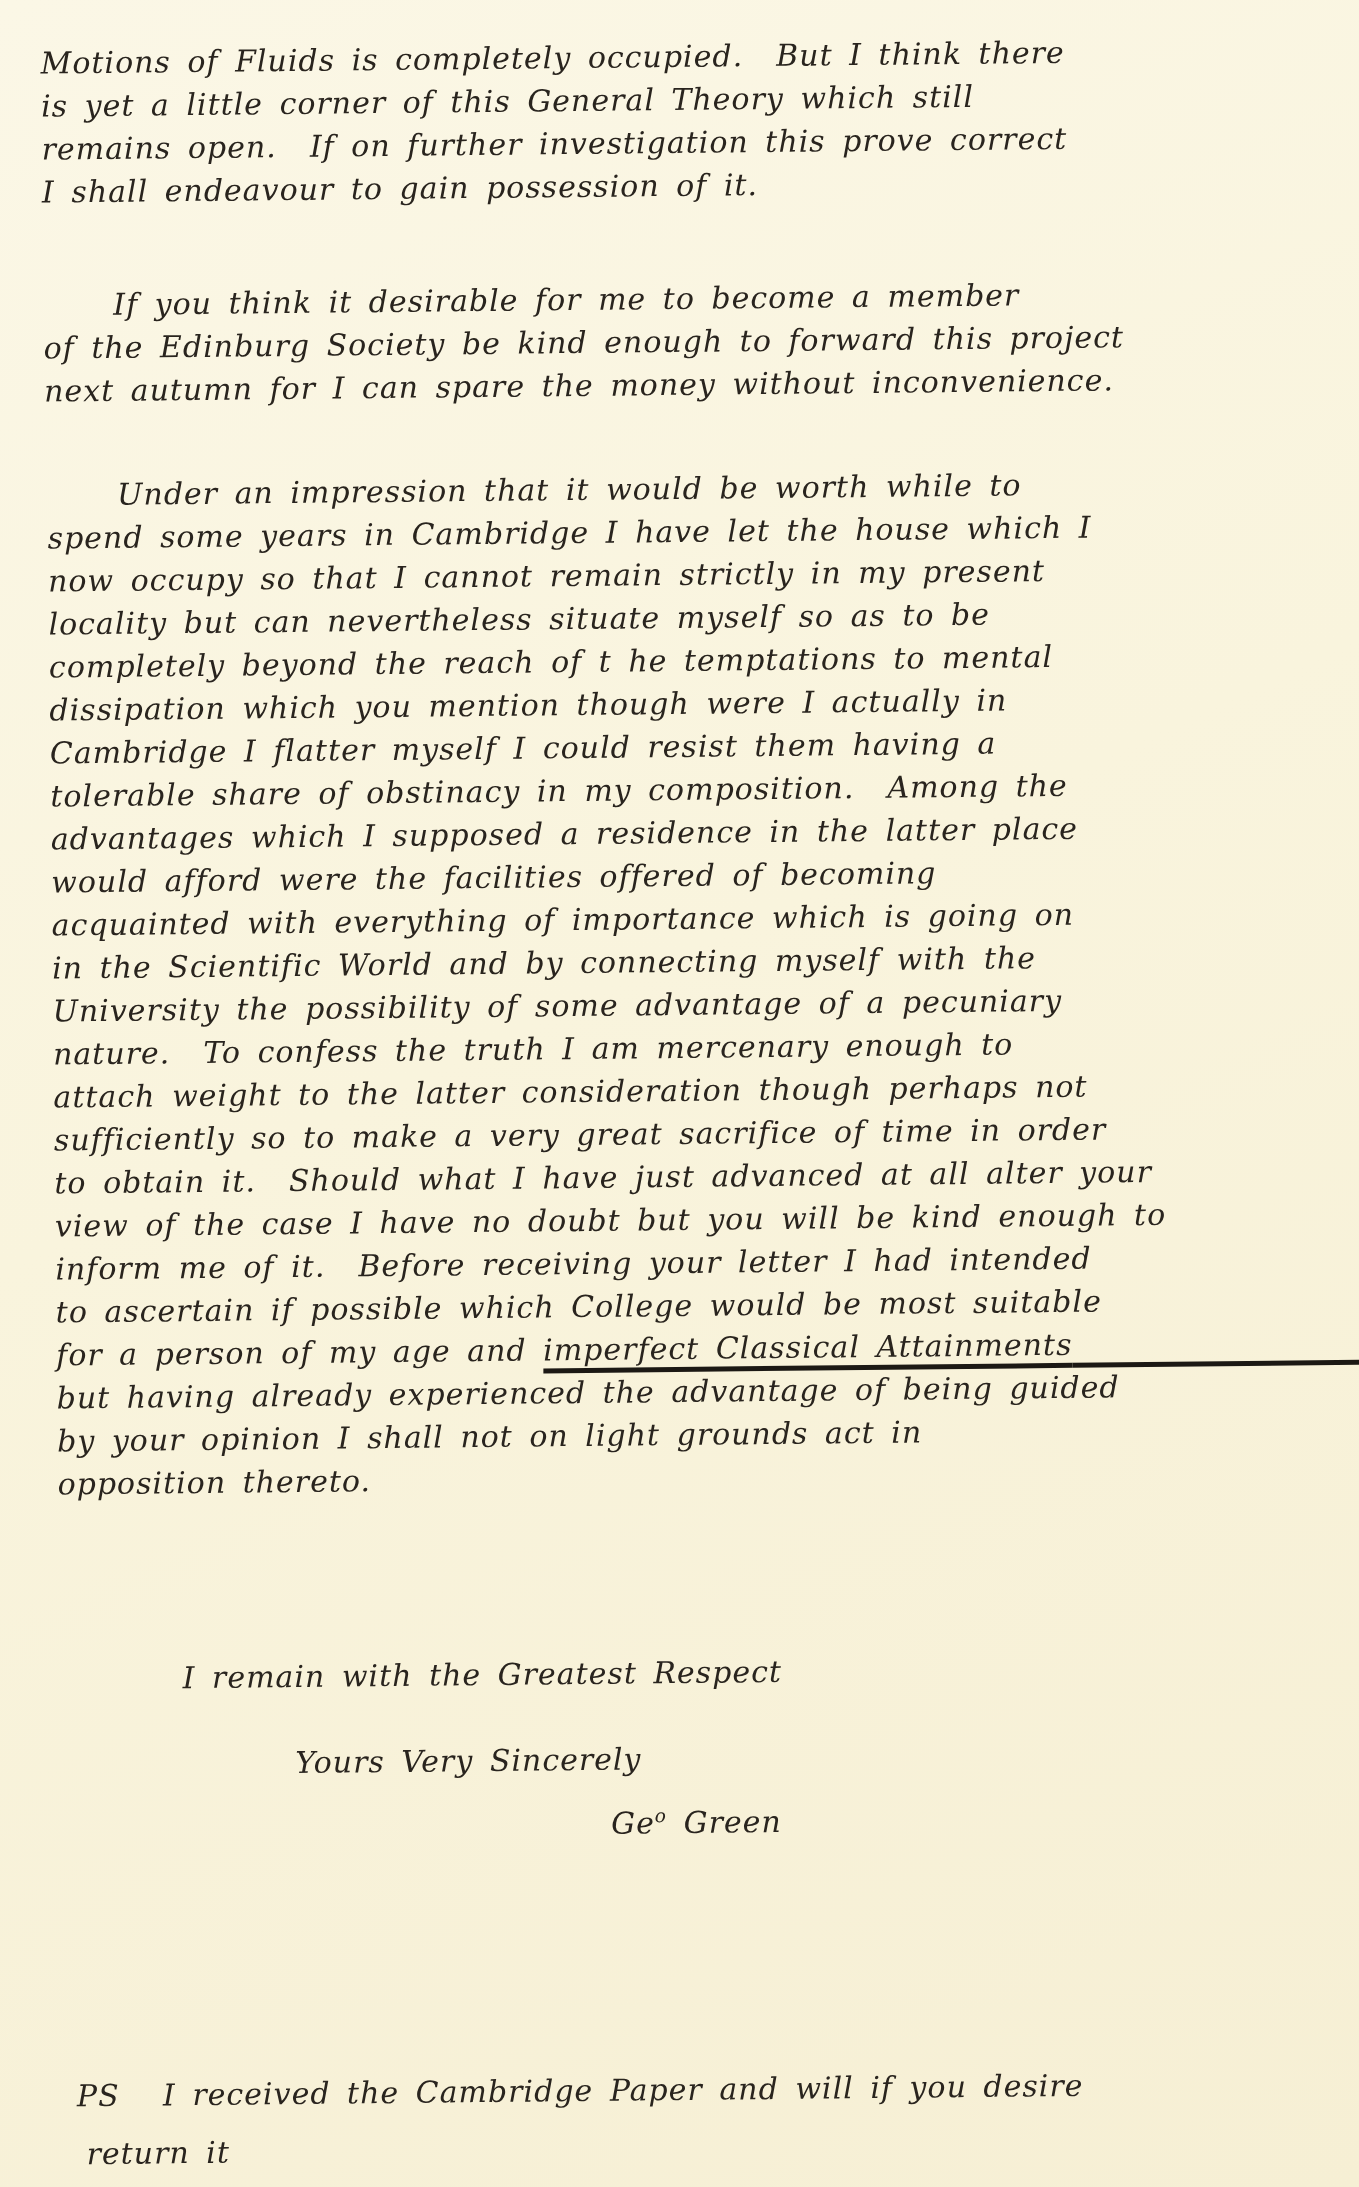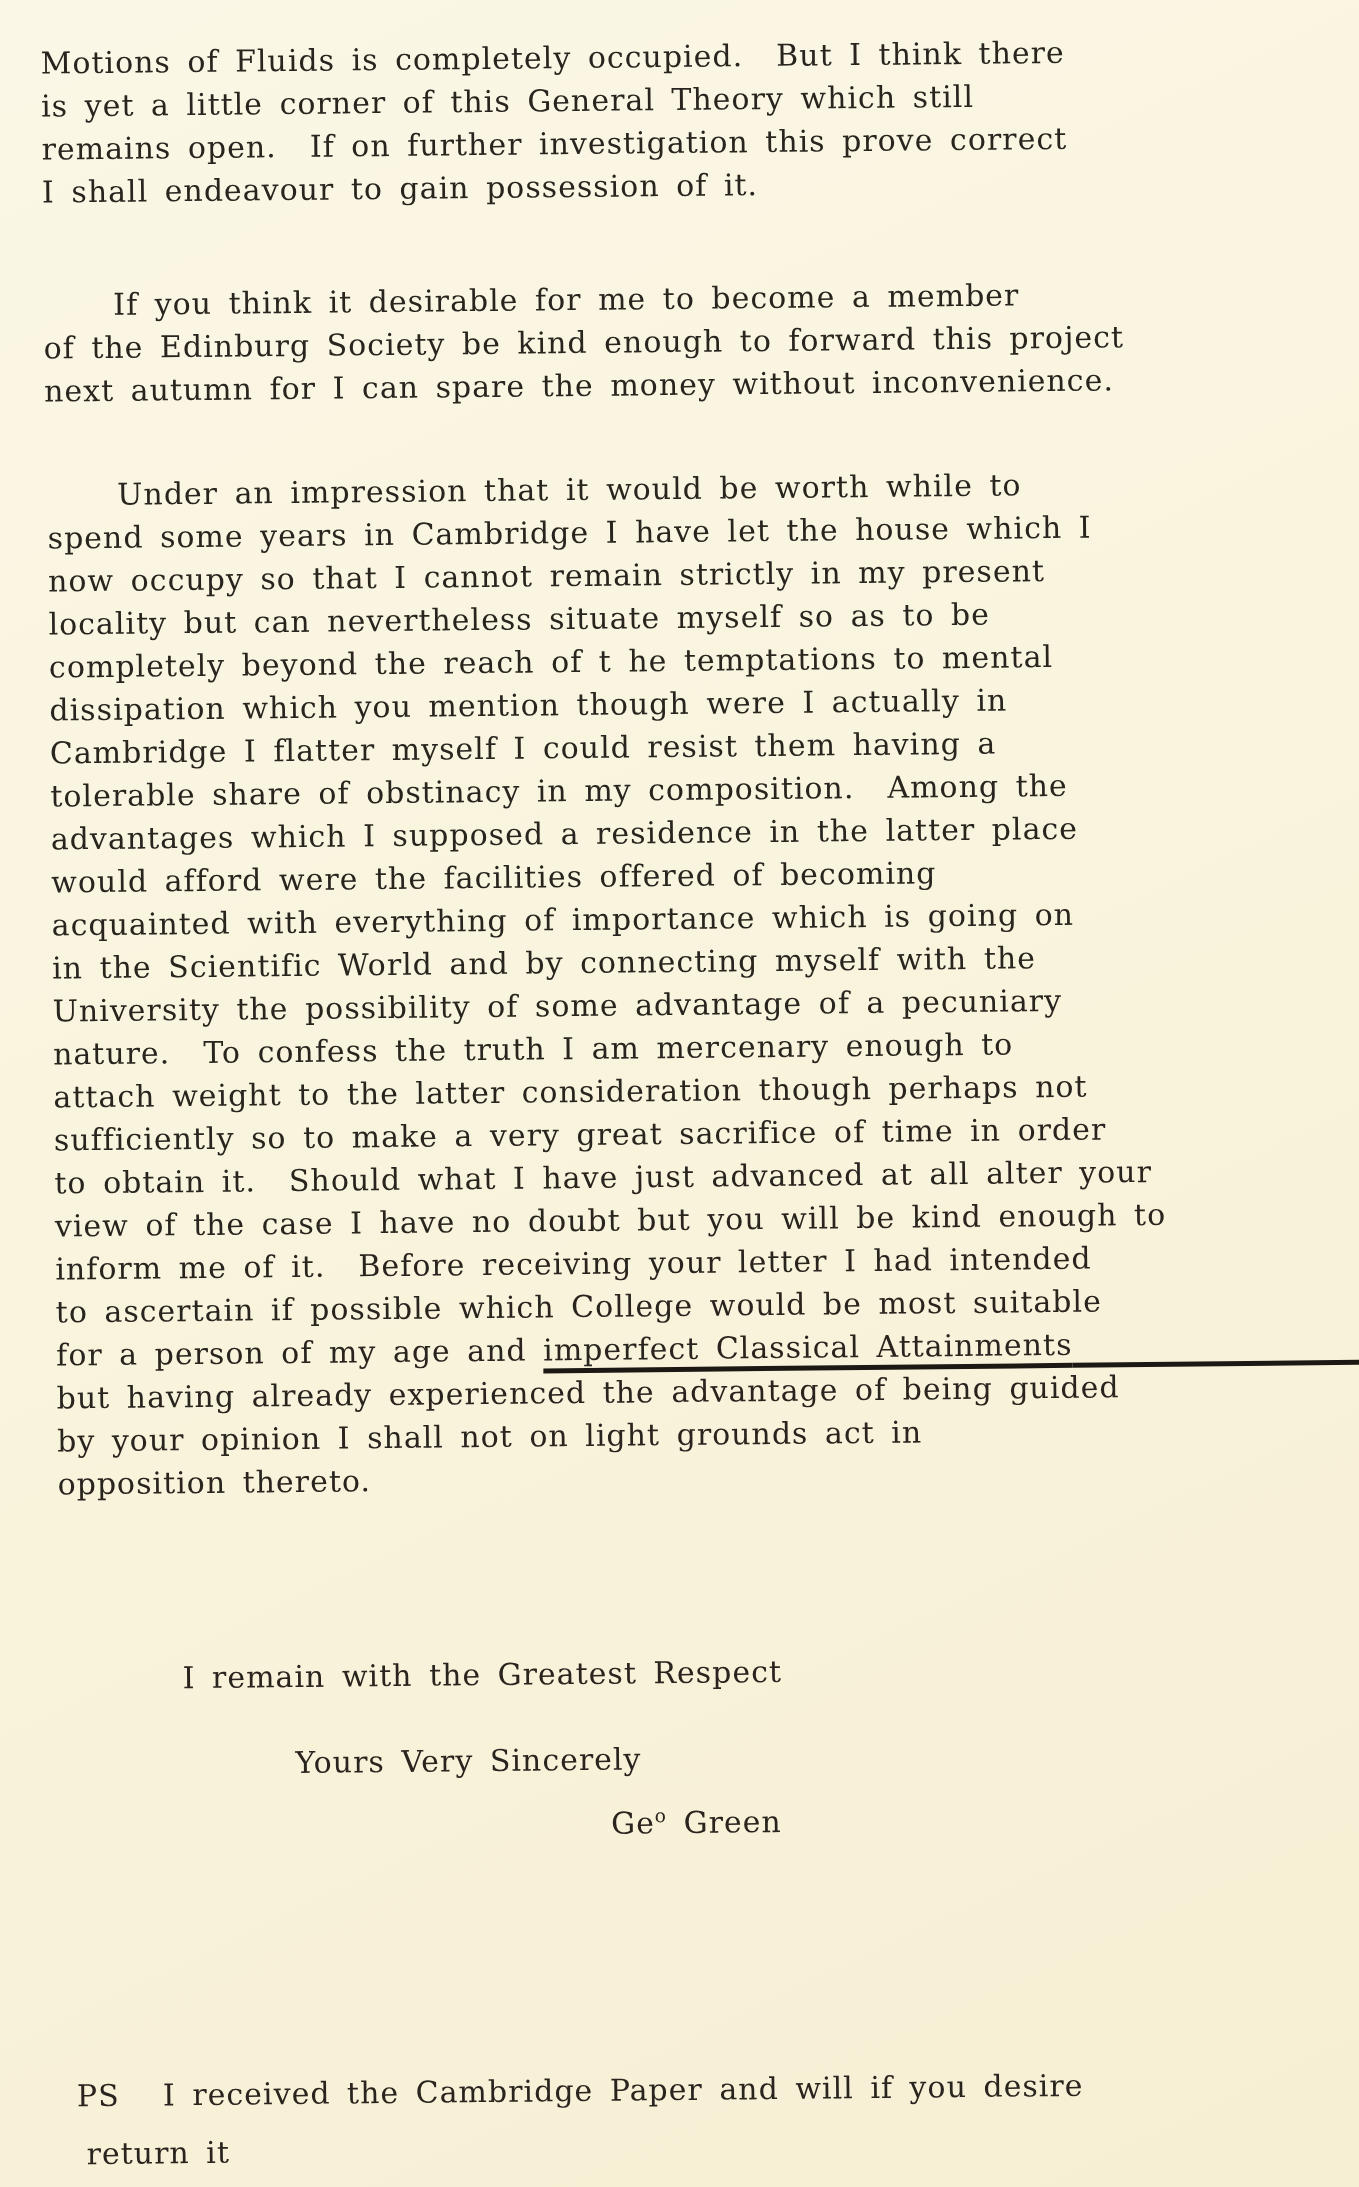--- a/index.html
+++ b/index.html
@@ -7,20 +7,21 @@
     width:1359px;height:2187px;
     background:#efe9cf;
     overflow:hidden;
     font-family:"DejaVu Serif", serif;
   }
   .page{
     position:absolute;left:0;top:0;
     width:1359px;height:2187px;
     background:linear-gradient(155deg,#fbf7e6 0%,#f9f4dd 45%,#f6efd4 100%);
     overflow:hidden;
+    font-style:italic;
   }
   .content{
     position:absolute;left:0;top:0;right:0;bottom:0;
     transform:rotate(-0.6deg);
     transform-origin:0 0;
     color:#29241e;
   }
   .para{position:absolute;font-size:30px;line-height:43px;letter-spacing:1px;word-spacing:6px;}
   .line{white-space:pre;}
   .line span{white-space:pre;}

